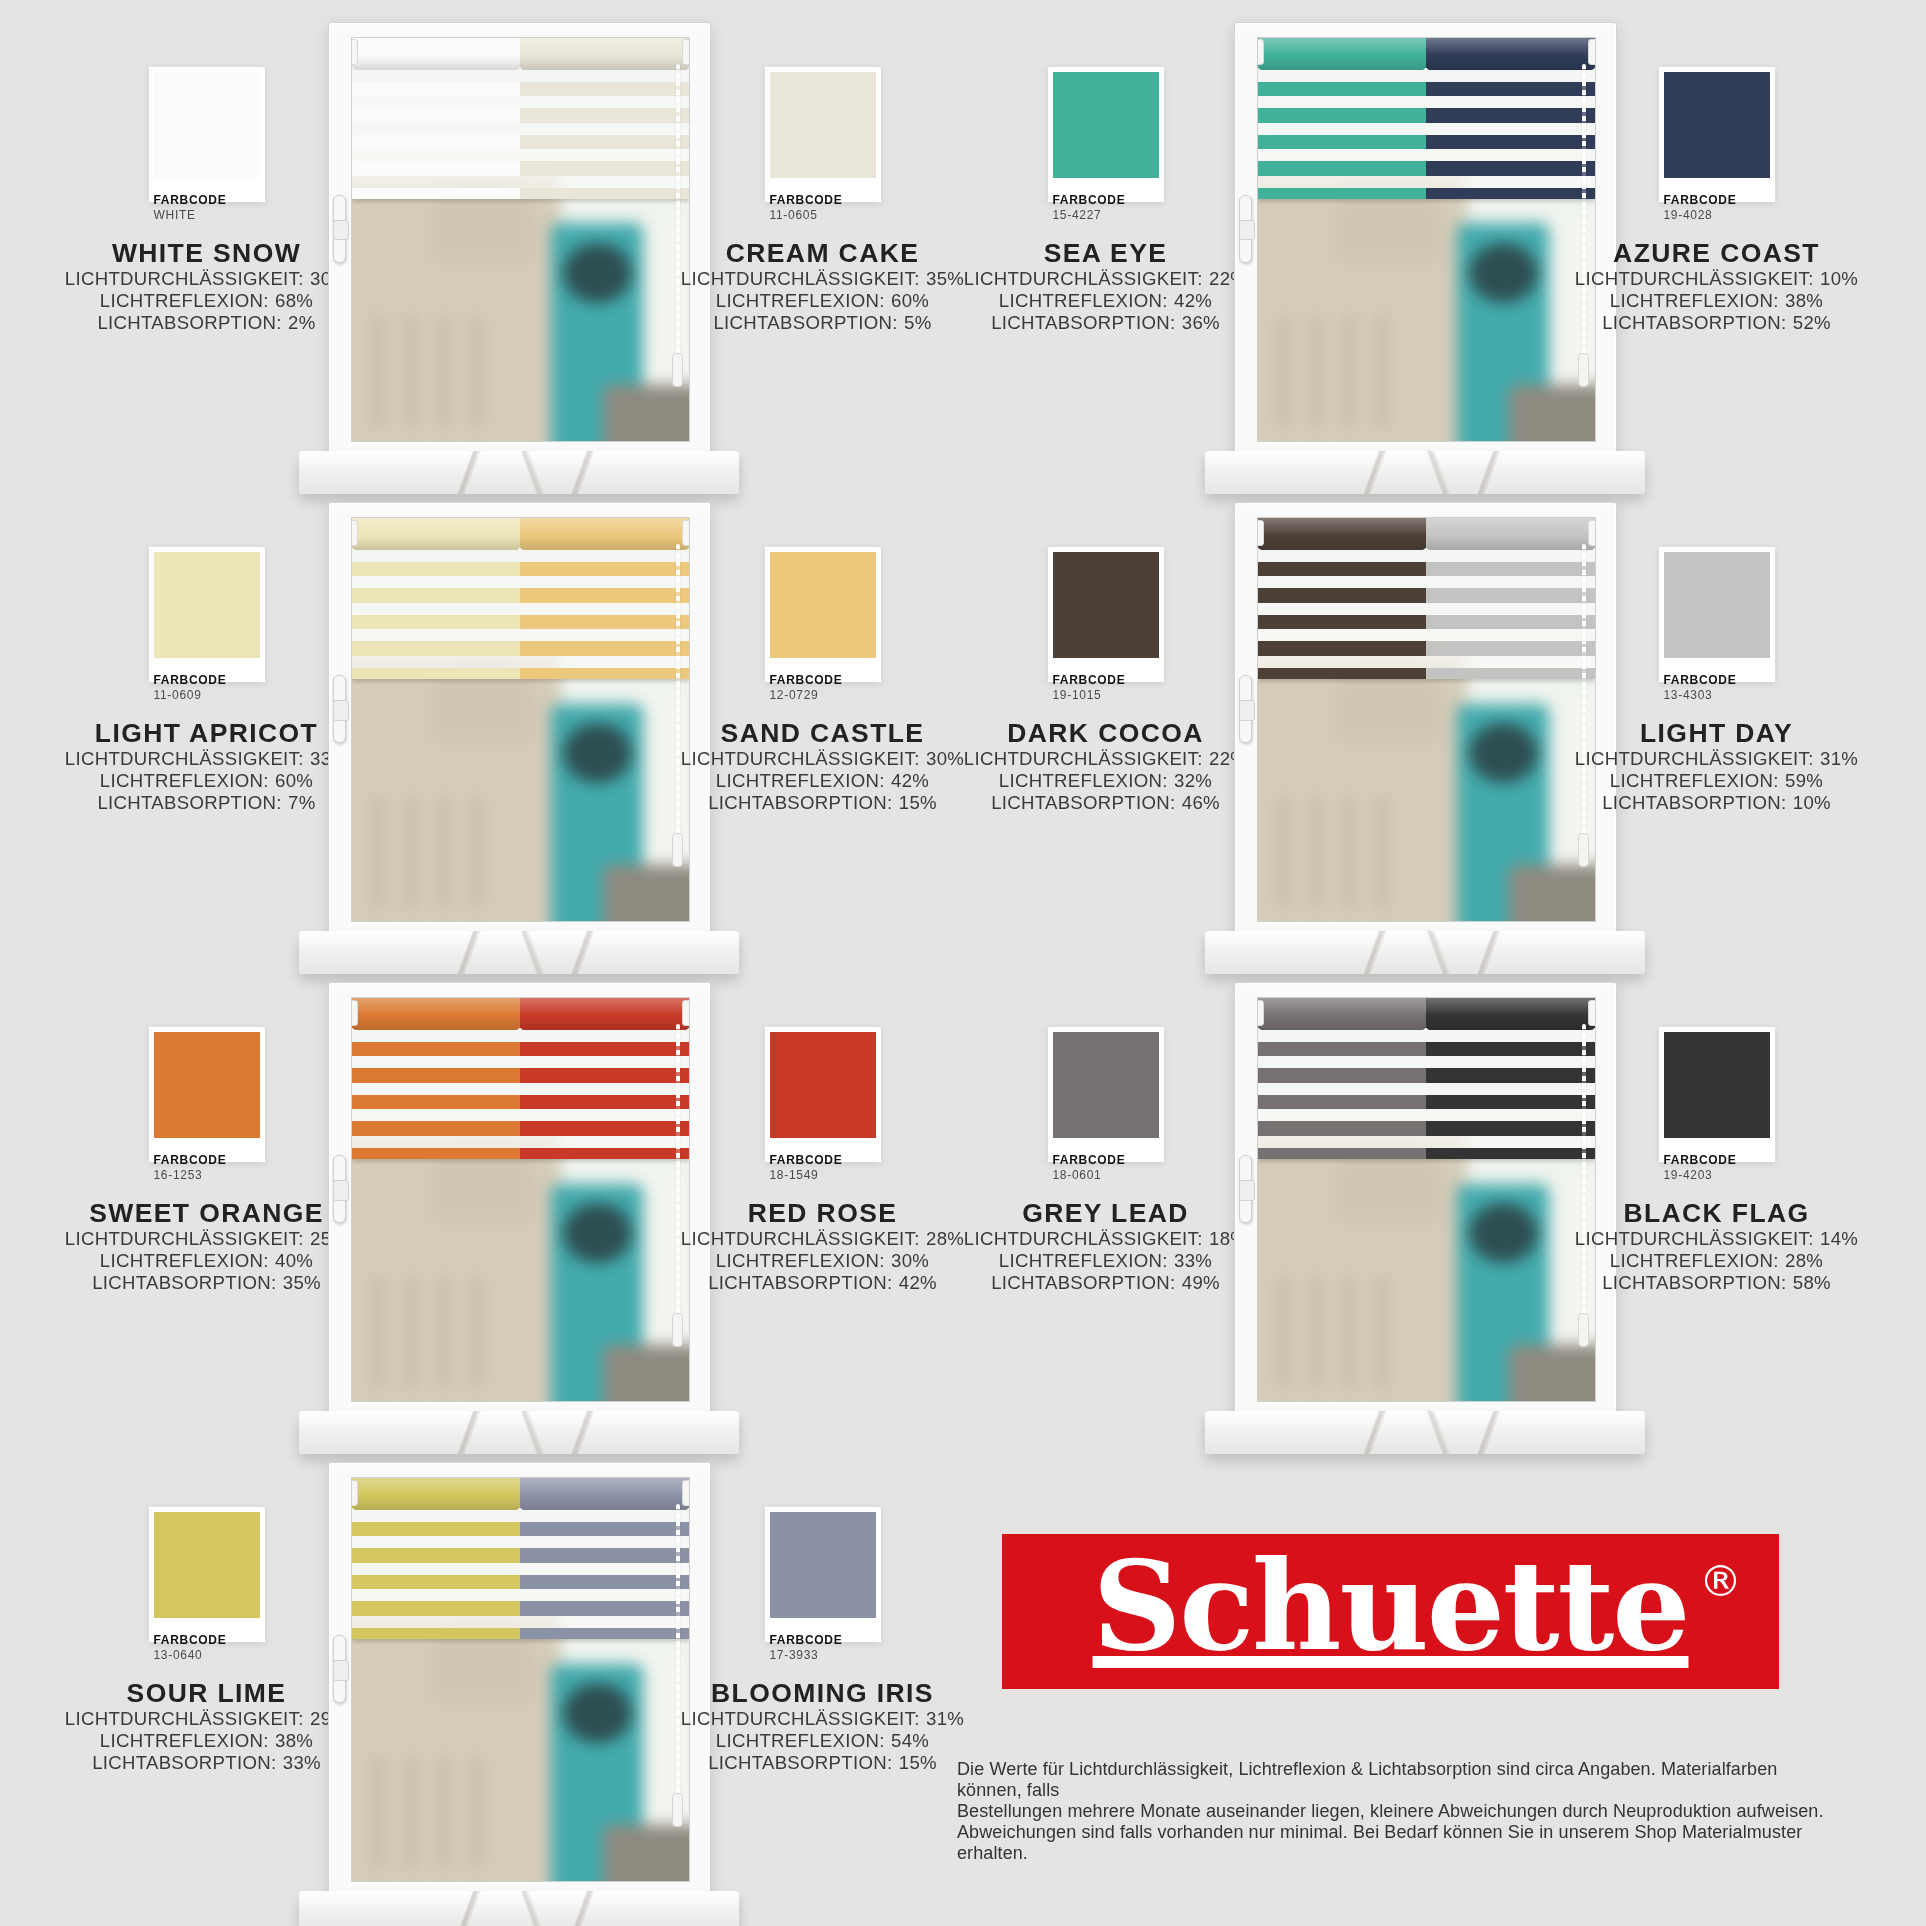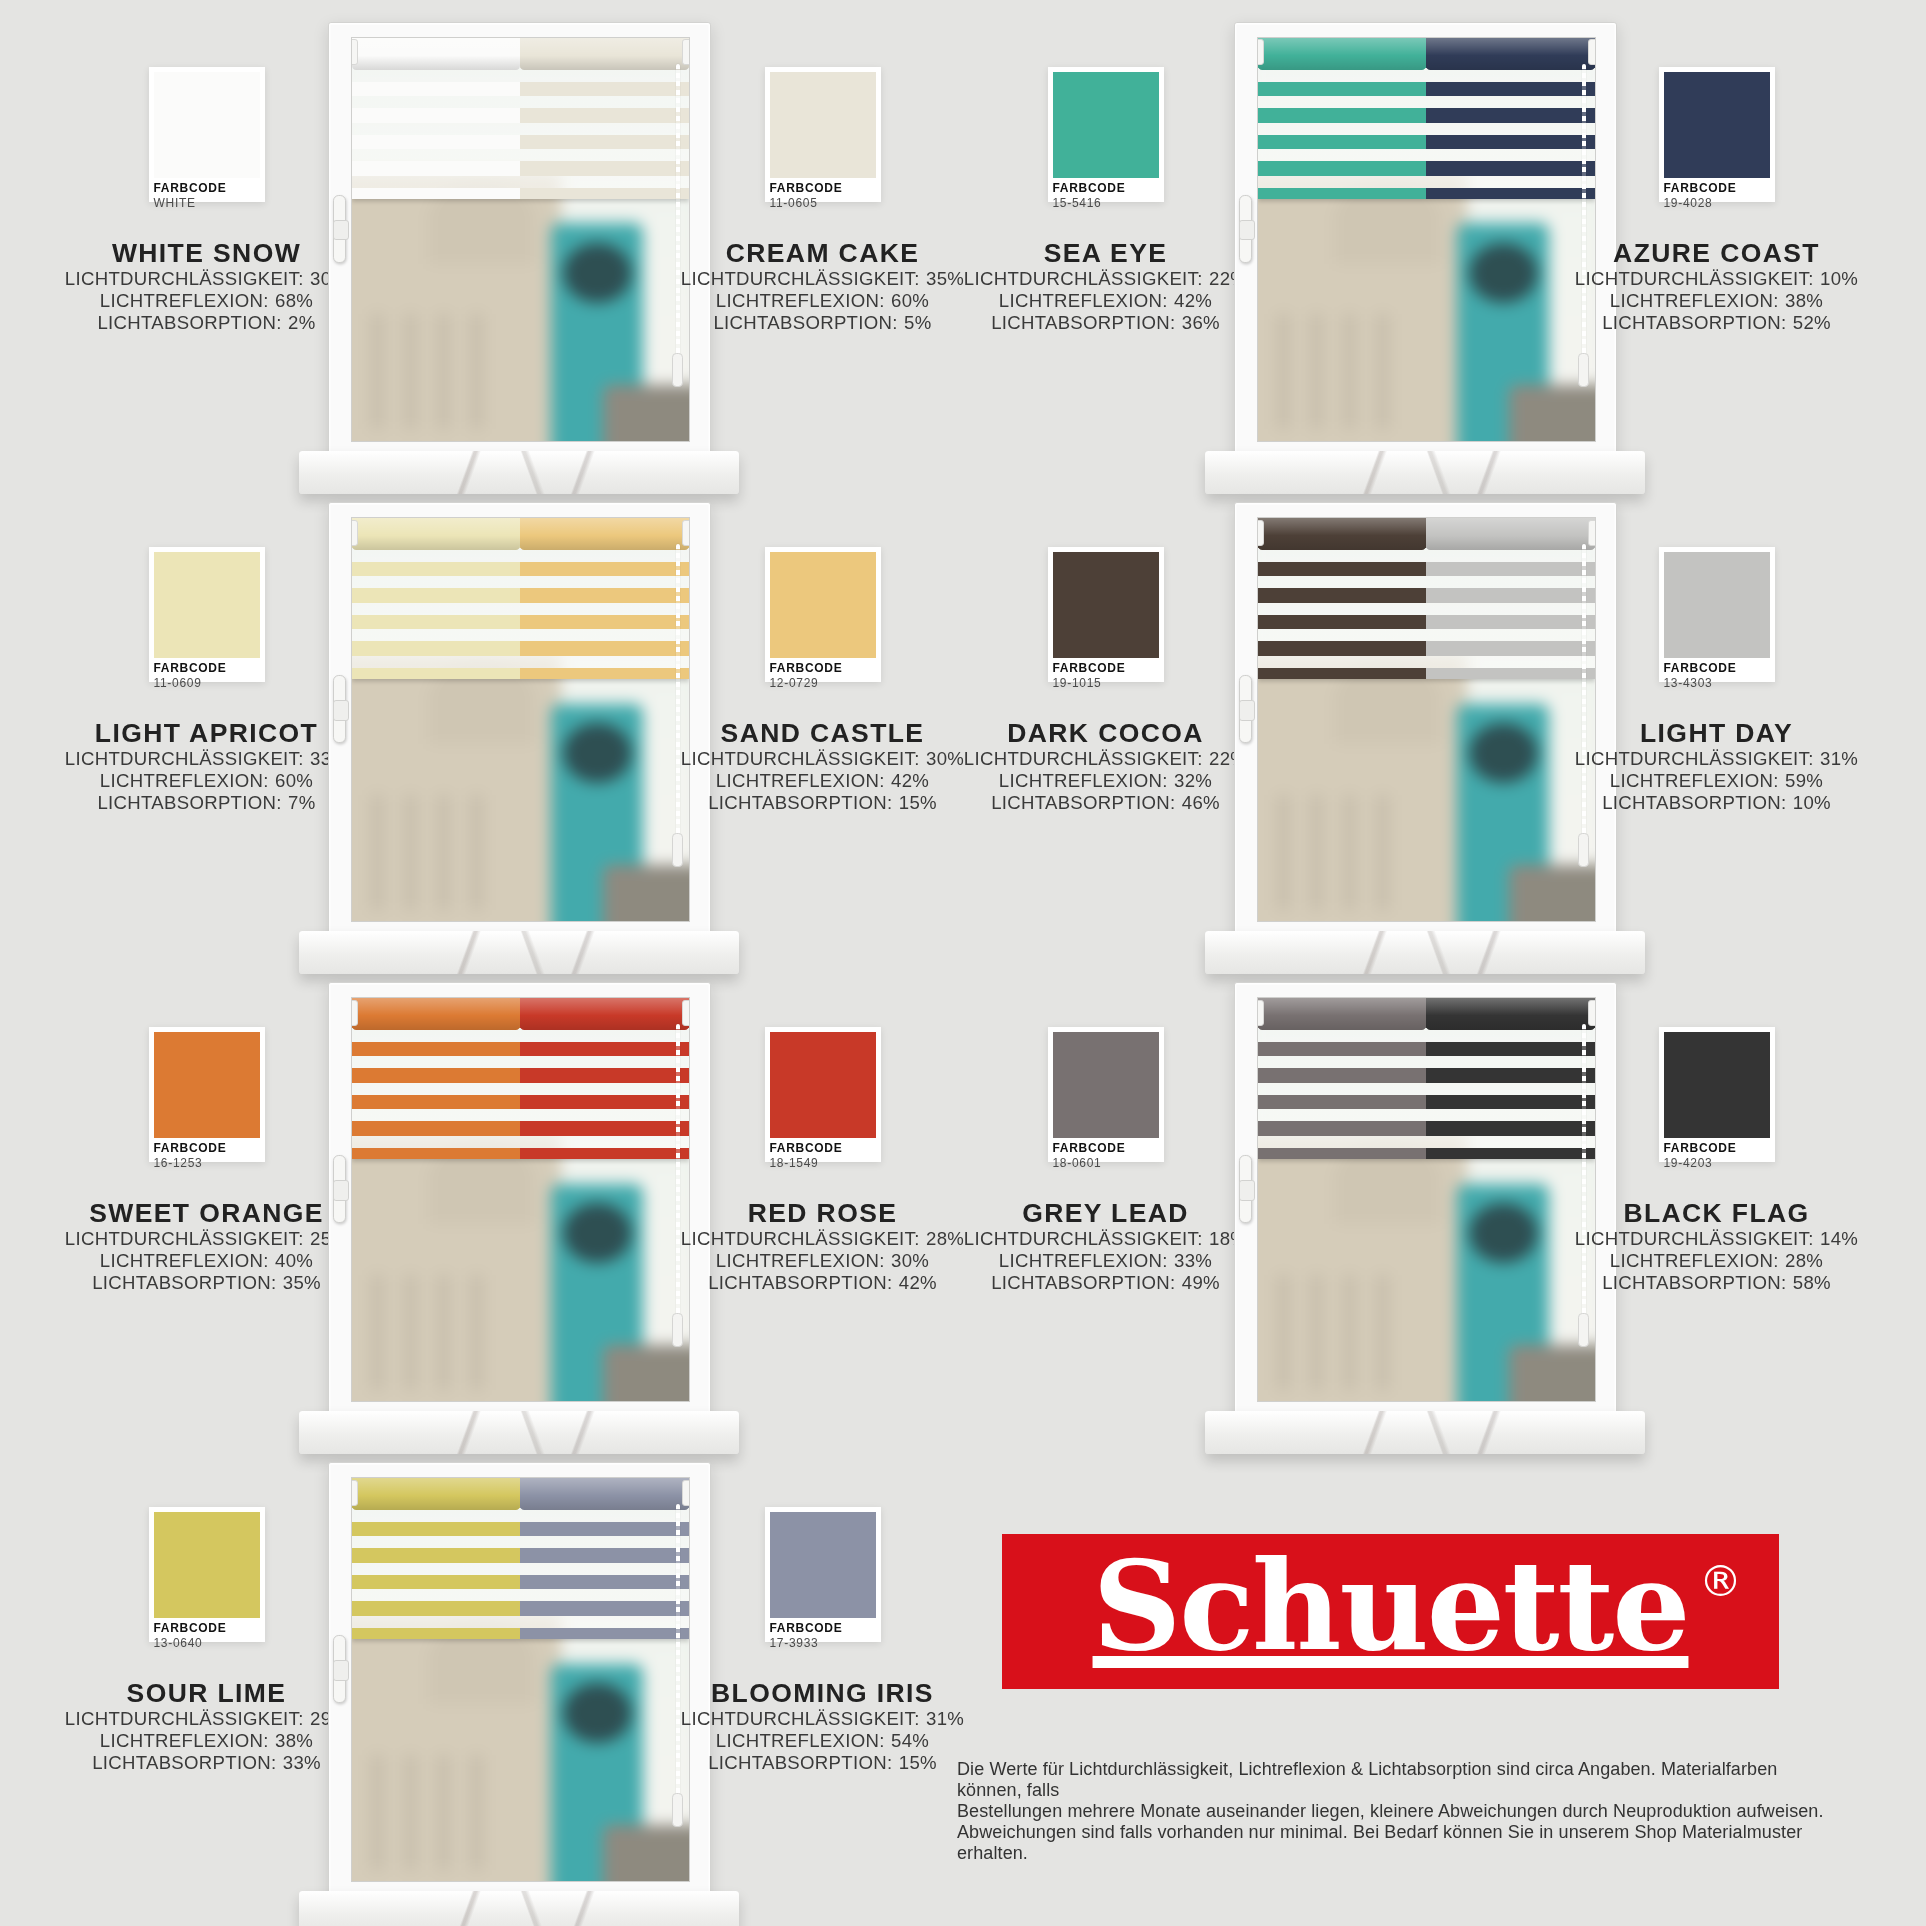--- a/index.html
+++ b/index.html
@@ -10,21 +10,21 @@
     color:#2f2f2f;
   }
   
   .entry{position:absolute;width:337px;text-align:center;}
   .swatch-card{
     width:116px;height:135px;margin:4.3px auto 0;background:#ffffff;
     box-shadow:0 2.1px 7.2px rgba(0,0,0,.10);
     padding:5px 5px 0 5px;box-sizing:border-box;text-align:left;
   }
   .swatch{width:106px;height:106px;background:var(--sw,#ccc);}
-  .farbcode-label{font-size:12px;font-weight:bold;letter-spacing:0.7px;color:#111;margin-top:3px;}
+  .farbcode-label{font-size:12px;font-weight:bold;letter-spacing:0.7px;color:#111;margin-top:15px;}
   .farbcode-value{font-size:12px;color:#4a4a4a;letter-spacing:0.7px;margin-top:0.7px;}
   .color-name{
     margin-top:37px;font-size:26.5px;font-weight:bold;letter-spacing:1.4px;color:#222;
     line-height:29px;white-space:nowrap;
   }
   .prop{font-size:18.6px;line-height:22px;color:#3a3a3a;letter-spacing:0.3px;white-space:nowrap;}
   .prop-value{margin-left:6.4px;}
   
   .window-unit{position:absolute;width:381px;height:482px;}
   .win-frame{
@@ -143,21 +143,21 @@
   <div class="color-name">CREAM CAKE</div>
   <div class="prop"><span class="prop-label">LICHTDURCHLÄSSIGKEIT:</span><span class="prop-value">35%</span></div>
   <div class="prop"><span class="prop-label">LICHTREFLEXION:</span><span class="prop-value">60%</span></div>
   <div class="prop"><span class="prop-label">LICHTABSORPTION:</span><span class="prop-value">5%</span></div>
 </div>
 
 <div class="entry" style="left:937px;top:63px">
   <div class="swatch-card">
     <div class="swatch" style="--sw: #41b199;"></div>
     <div class="farbcode-label">FARBCODE</div>
-    <div class="farbcode-value">15-5416</div>
+    <div class="farbcode-value">15-4227</div>
   </div>
   <div class="color-name">SEA EYE</div>
   <div class="prop"><span class="prop-label">LICHTDURCHLÄSSIGKEIT:</span><span class="prop-value">22%</span></div>
   <div class="prop"><span class="prop-label">LICHTREFLEXION:</span><span class="prop-value">42%</span></div>
   <div class="prop"><span class="prop-label">LICHTABSORPTION:</span><span class="prop-value">36%</span></div>
 </div>
 
 <div class="window-unit" style="left:1234px;top:21.5px">
   <div class="win-frame">
     <div class="win-glass">

